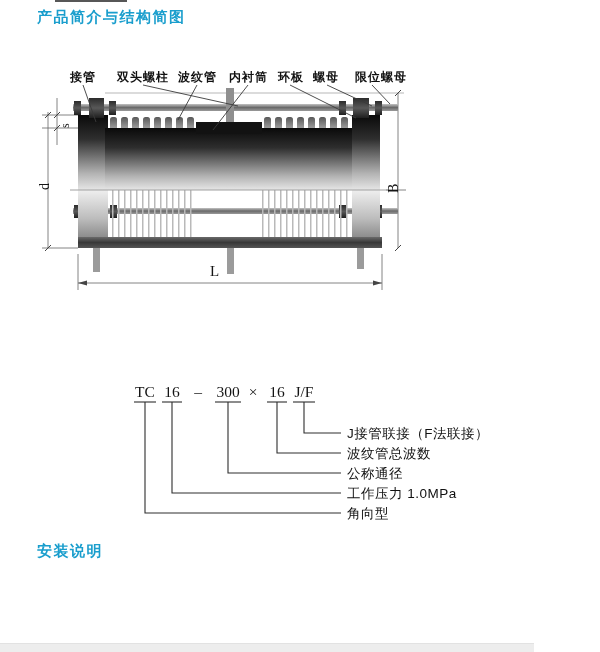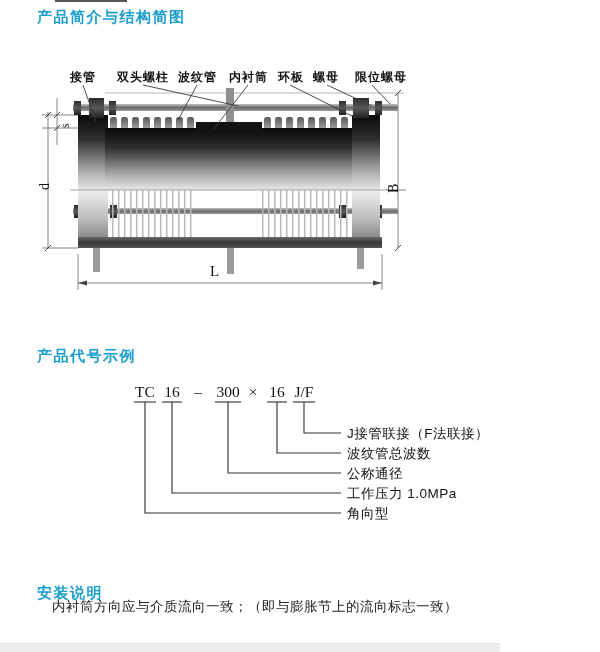--- a/index.html
+++ b/index.html
@@ -1,17 +1,17 @@
 <!DOCTYPE html>
 <html><head>
 <meta charset="utf-8">
 <style>
   html,body{margin:0;padding:0;background:#fff;}
   .page{position:relative;width:500px;height:652px;background:#ffffff;overflow:hidden;
-        font-family:"Liberation Sans",sans-serif;color:#1a1a1a;}
+        font-family:"Liberation Sans",sans-serif;color:#1a1a1a;padding-left:34px;}
   .sec-title{position:absolute;left:37px;margin:0;font-size:15px;font-weight:bold;
              letter-spacing:1.5px;color:#1a9ecd;font-family:"Liberation Sans",sans-serif;}
   .para{position:absolute;left:52px;margin:0;font-size:13.5px;color:#222;
         letter-spacing:0.5px;white-space:nowrap;}
   .edge-artifact{position:absolute;top:0;left:55px;width:72px;height:2px;background:#3a3a3a;opacity:.85;}
   .footer-strip{position:absolute;left:0;top:643px;width:600px;height:9px;background:#ededed;border-top:1px solid #e2e2e2;}
   svg{position:absolute;left:0;}
   svg text{font-family:"Liberation Sans",sans-serif;fill:#111;}
   svg text.serif{font-family:"Liberation Serif",serif;fill:#141414;}
   .lbl{font-size:12px;font-weight:600;letter-spacing:1px;}
@@ -155,21 +155,20 @@
     </g>
 
     <g>
       <text class="serif" font-size="12" transform="rotate(-90 65 64)" x="61" y="68">s</text>
       <text class="serif" font-size="14" transform="rotate(-90 44 125)" x="39" y="130">d</text>
       <text class="serif" font-size="14" transform="rotate(-90 393 128)" x="388" y="133">B</text>
       <text class="serif" font-size="15" x="210" y="216">L</text>
     </g>
   </svg>
 
-  <h2 class="sec-title" style="top: 347px; color: rgb(26, 158, 205);">产品代号示例</h2>
 
   <svg style="top:370px;" width="600" height="165" viewBox="0 0 600 165">
     <g>
       <text class="serif" font-size="15.5" text-anchor="middle" x="145" y="27">TC</text>
       <text class="serif" font-size="15.5" text-anchor="middle" x="172" y="27">16</text>
       <text class="serif" font-size="15.5" text-anchor="middle" x="198" y="27">–</text>
       <text class="serif" font-size="15.5" text-anchor="middle" x="228" y="27">300</text>
       <text class="serif" font-size="15.5" text-anchor="middle" x="253" y="27">×</text>
       <text class="serif" font-size="15.5" text-anchor="middle" x="277" y="27">16</text>
       <text class="serif" font-size="15.5" text-anchor="middle" x="304" y="27">J/F</text>
@@ -188,18 +187,17 @@
     </g>
     <g>
       <text class="legend" x="347" y="67.5">J接管联接（F法联接）</text>
       <text class="legend" x="347" y="87.5">波纹管总波数</text>
       <text class="legend" x="347" y="107.5">公称通径</text>
       <text class="legend" x="347" y="127.5">工作压力 1.0MPa</text>
       <text class="legend" x="347" y="147.5">角向型</text>
     </g>
   </svg>
 
-  <h2 class="sec-title" style="top: 584px; color: rgb(26, 158, 205);">安装说明</h2>
-
-  <p class="para" style="top:598px;">内衬筒方向应与介质流向一致；（即与膨胀节上的流向标志一致）</p>
+  <h2 class="sec-title" style="top: 542px; color: rgb(26, 158, 205);">安装说明</h2>
+
 
   <div class="footer-strip"></div>
 </div>
 
 </body></html>

